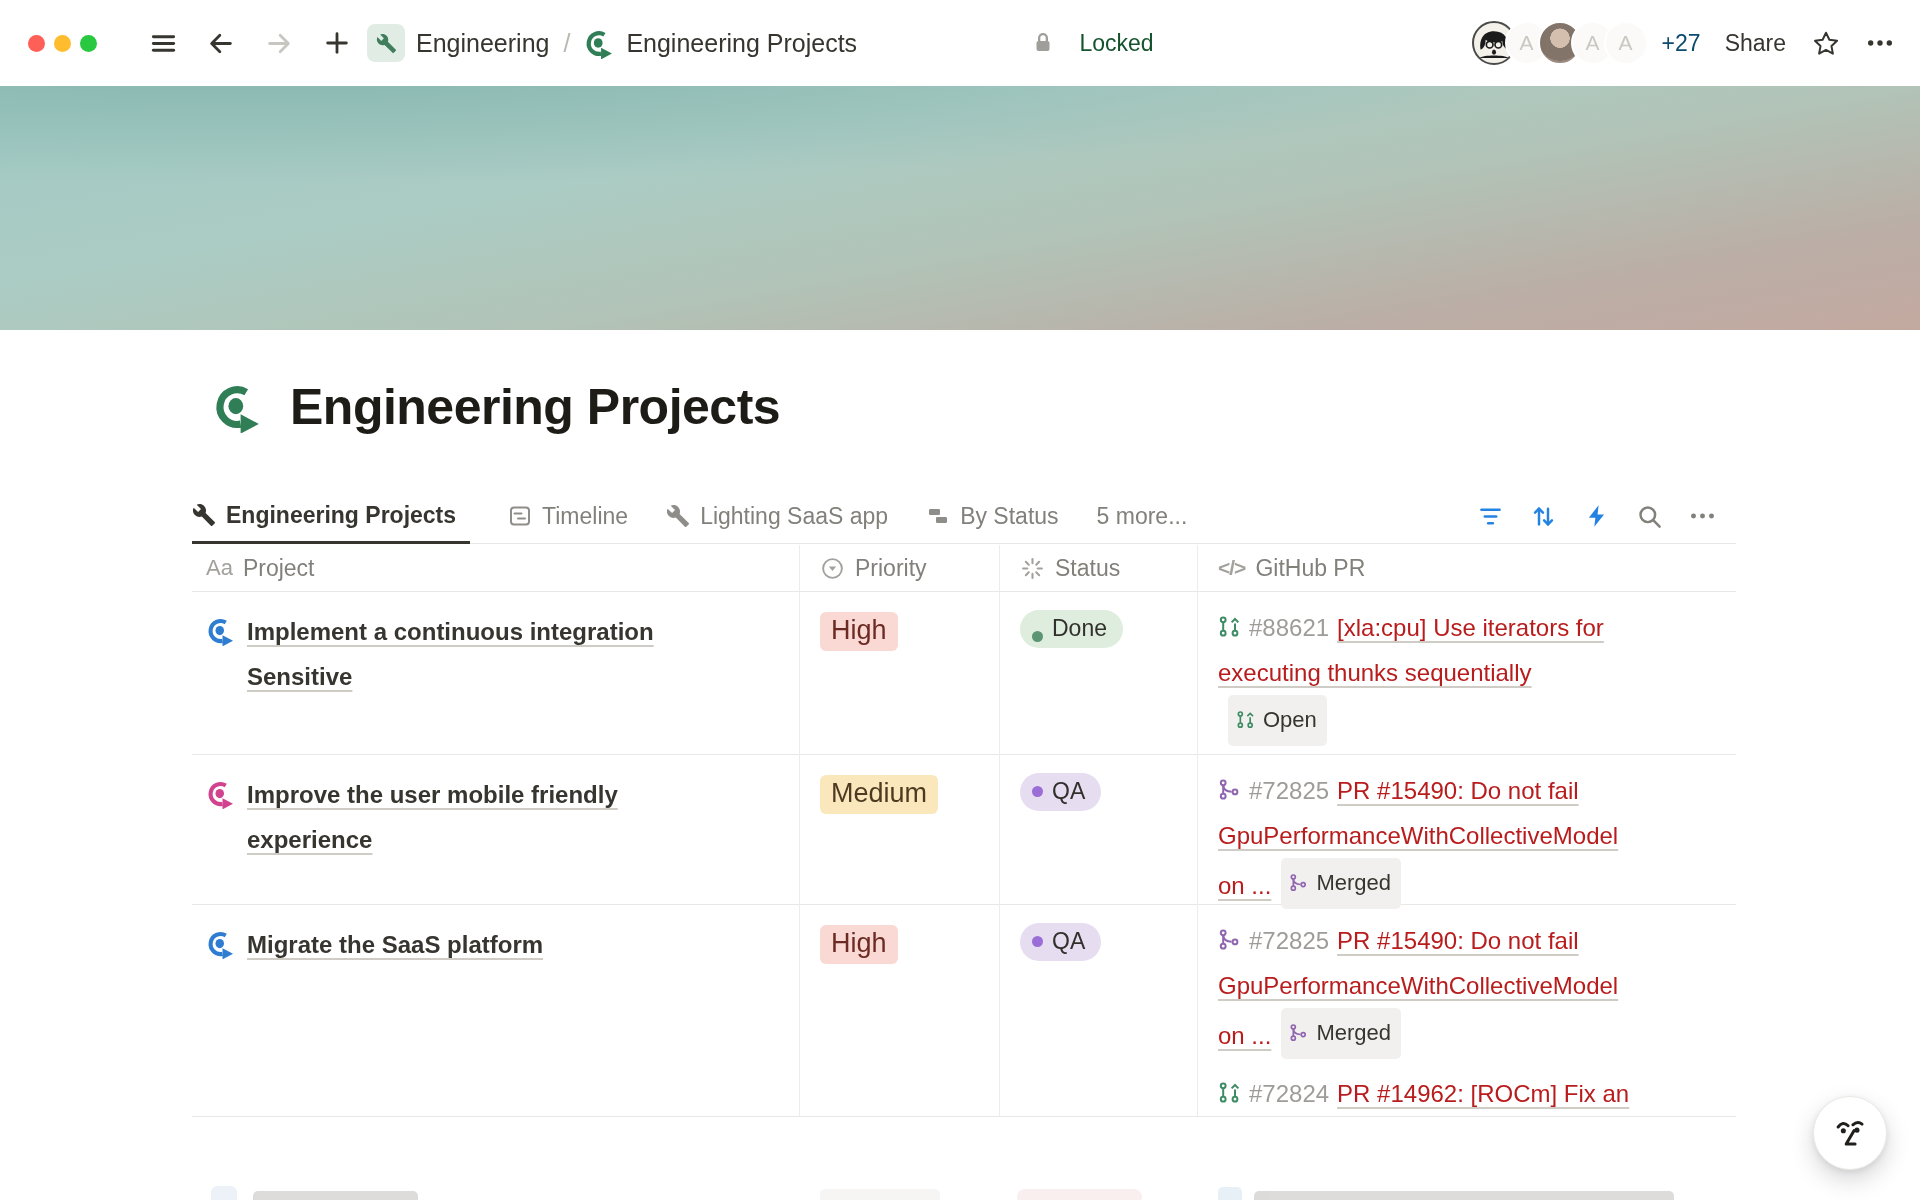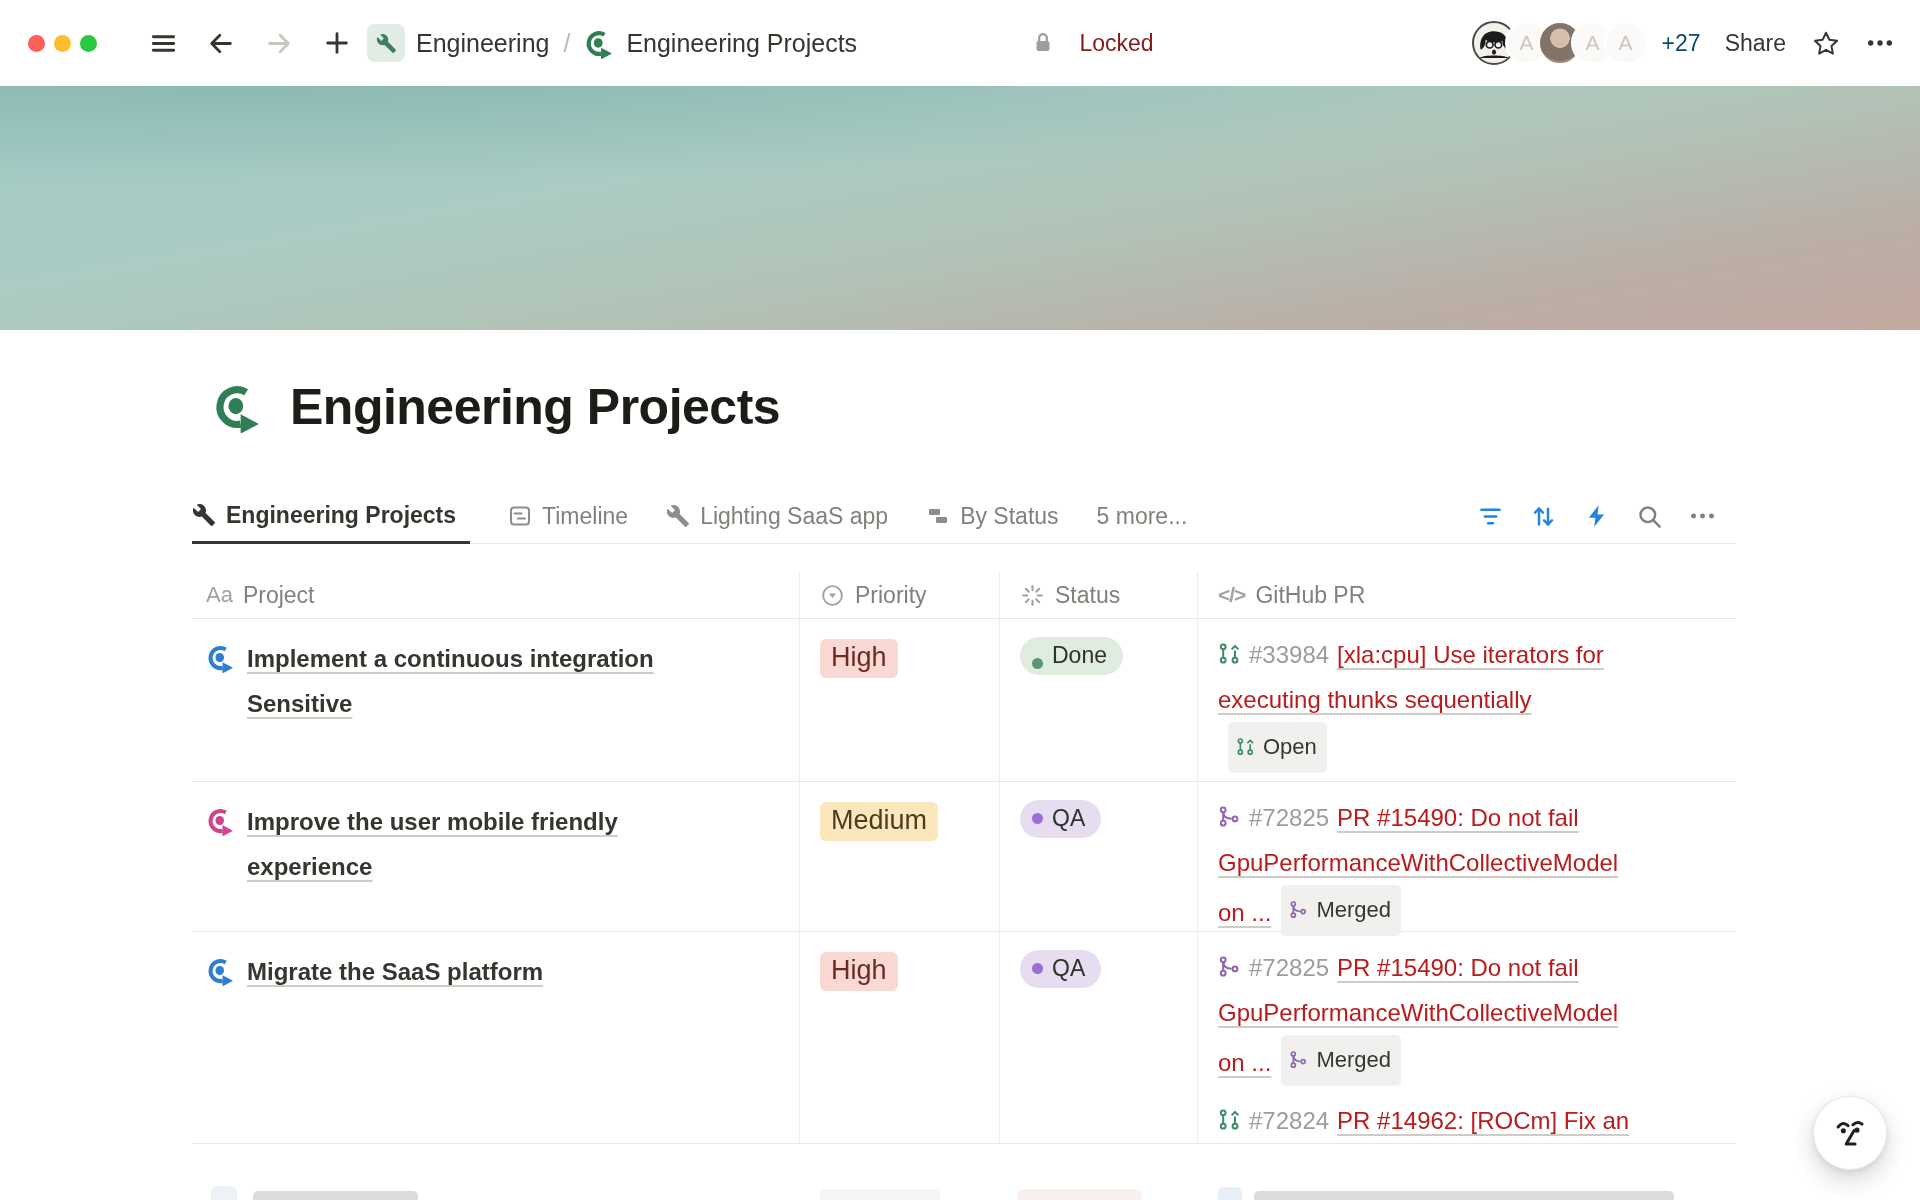--- a/index.html
+++ b/index.html
@@ -12,21 +12,21 @@
   .lights { display:flex; gap:9px; align-items:center; }
   .light { width:17px; height:17px; border-radius:50%; }
   .light.red{background:#FE5F57}.light.yellow{background:#FEBC2E}.light.green{background:#28C841}
   .win-icons { display:flex; align-items:center; gap:30px; margin-left:52px; }
   .tb-ic { width:28px; height:28px; display:inline-flex; align-items:center; justify-content:center; }
   .crumb { display:flex; align-items:center; margin-left:16px; font-size:25px; }
   .space-ic { width:38px; height:38px; border-radius:8px; background:#E1EDE4; display:flex; align-items:center; justify-content:center; }
   .crumb-label { margin-left:11px; font-weight:500; color:#37352F; }
   .crumb-sep { margin:0 14px; color:#B9B7B2; }
   .crumb-page-ic { width:31px; height:31px; color:#2F7E56; }
-  .lockwrap { margin-left:auto; display:flex; align-items:center; gap:24px; color:#7f1d1d; font-size:23px; }
+  .lockwrap { margin-left:auto; display:flex; align-items:center; gap:24px; color:#14532d; font-size:23px; }
   .avatars { display:flex; margin-left:318px; }
   .av { width:44px; height:44px; border-radius:50%; border:2px solid #fff; margin-left:-11px; background:#FBFAF8; display:flex; align-items:center; justify-content:center; font-size:21px; color:#CBC8C2; position:relative; }
   .av:first-child { margin-left:0; }
   .av.ink { background:#F4F0EA; border:2px solid #4a4a48; overflow:hidden; }
   .av.photo { background:radial-gradient(circle at 50% 38%, #cdb4a2 0 30%, #6e5c50 31% 70%, #8a766a 71%); opacity:.85; overflow:hidden; }
   .overflow-count { margin-left:14px; font-size:23px; color:#0c4a6e; }
   .share { margin-left:24px; font-size:23px; color:#37352F; cursor:pointer; }
   .star-btn { margin-left:26px; } .more-btn { margin-left:26px; }
 
   
@@ -50,21 +50,21 @@
   .more-views { color:#82807B; cursor:pointer; }
   .view-actions { margin-left:auto; display:flex; align-items:center; gap:26px; padding-right:20px; }
   .va-ic { width:27px; height:27px; display:inline-flex; align-items:center; justify-content:center; cursor:pointer; }
   .blue { color:#2383E2; } .gray { color:#82807B; }
 
   
   .table { position:absolute; top:545px; left:192px; width:1544px; }
   .trow { display:grid; grid-template-columns:608px 200px 198px 538px; border-bottom:1px solid #E9E8E6; }
   .trow > .c { border-right:1px solid #EDECEA; }
   .trow > .c:last-child { border-right:none; }
-  .thead { height:47px; color:#82807B; font-size:23px;margin-top:27px; }
+  .thead { height:47px; color:#82807B; font-size:23px; }
   .thead .c { display:flex; align-items:center; gap:10px; padding-left:20px; }
   .thead .c:first-child { padding-left:14px; }
   .th-ic { color:#A3A19C; width:25px; height:25px; display:inline-flex; align-items:center; justify-content:center; }
   .aa { font-size:22px; color:#A3A19C; }
   .code-glyph { font-size:21px; letter-spacing:-1px; color:#A3A19C; font-weight:600; }
 
   .r1 { height:163px; } .r2 { height:150px; } .r3 { height:212px; overflow:hidden; }
   .cell-project { padding:17px 20px 0 14px; }
   .proj { display:flex; gap:11px; }
   .row-ic { width:30px; height:30px; flex:0 0 30px; margin-top:7px; }
@@ -370,21 +370,21 @@
       </div>
       <div class="c cell-priority"><span class="tag p-high">High</span></div>
       <div class="c cell-status"><span class="pill s-done">
             <i class="dot"></i>
             <span>Done</span>
           </span></div>
       <div class="c cell-pr">
         <div class="pr-entry">
           <svg class="pr-ic inline-svg open" viewBox="0 0 24 24">
               <use href="#icon-pr-open"></use>
-            </svg><span class="pr-num">#33984</span><span class="pr-link">[xla:cpu] Use iterators for executing thunks sequentially</span><span class="state-pill">
+            </svg><span class="pr-num">#88621</span><span class="pr-link">[xla:cpu] Use iterators for executing thunks sequentially</span><span class="state-pill">
               <svg class="pr-ic inline-svg open" viewBox="0 0 24 24">
                 <use href="#icon-pr-open"></use>
               </svg>
               <span>Open</span>
             </span>
         </div>
       </div>
     </div>
 
     <div class="trow r2">

